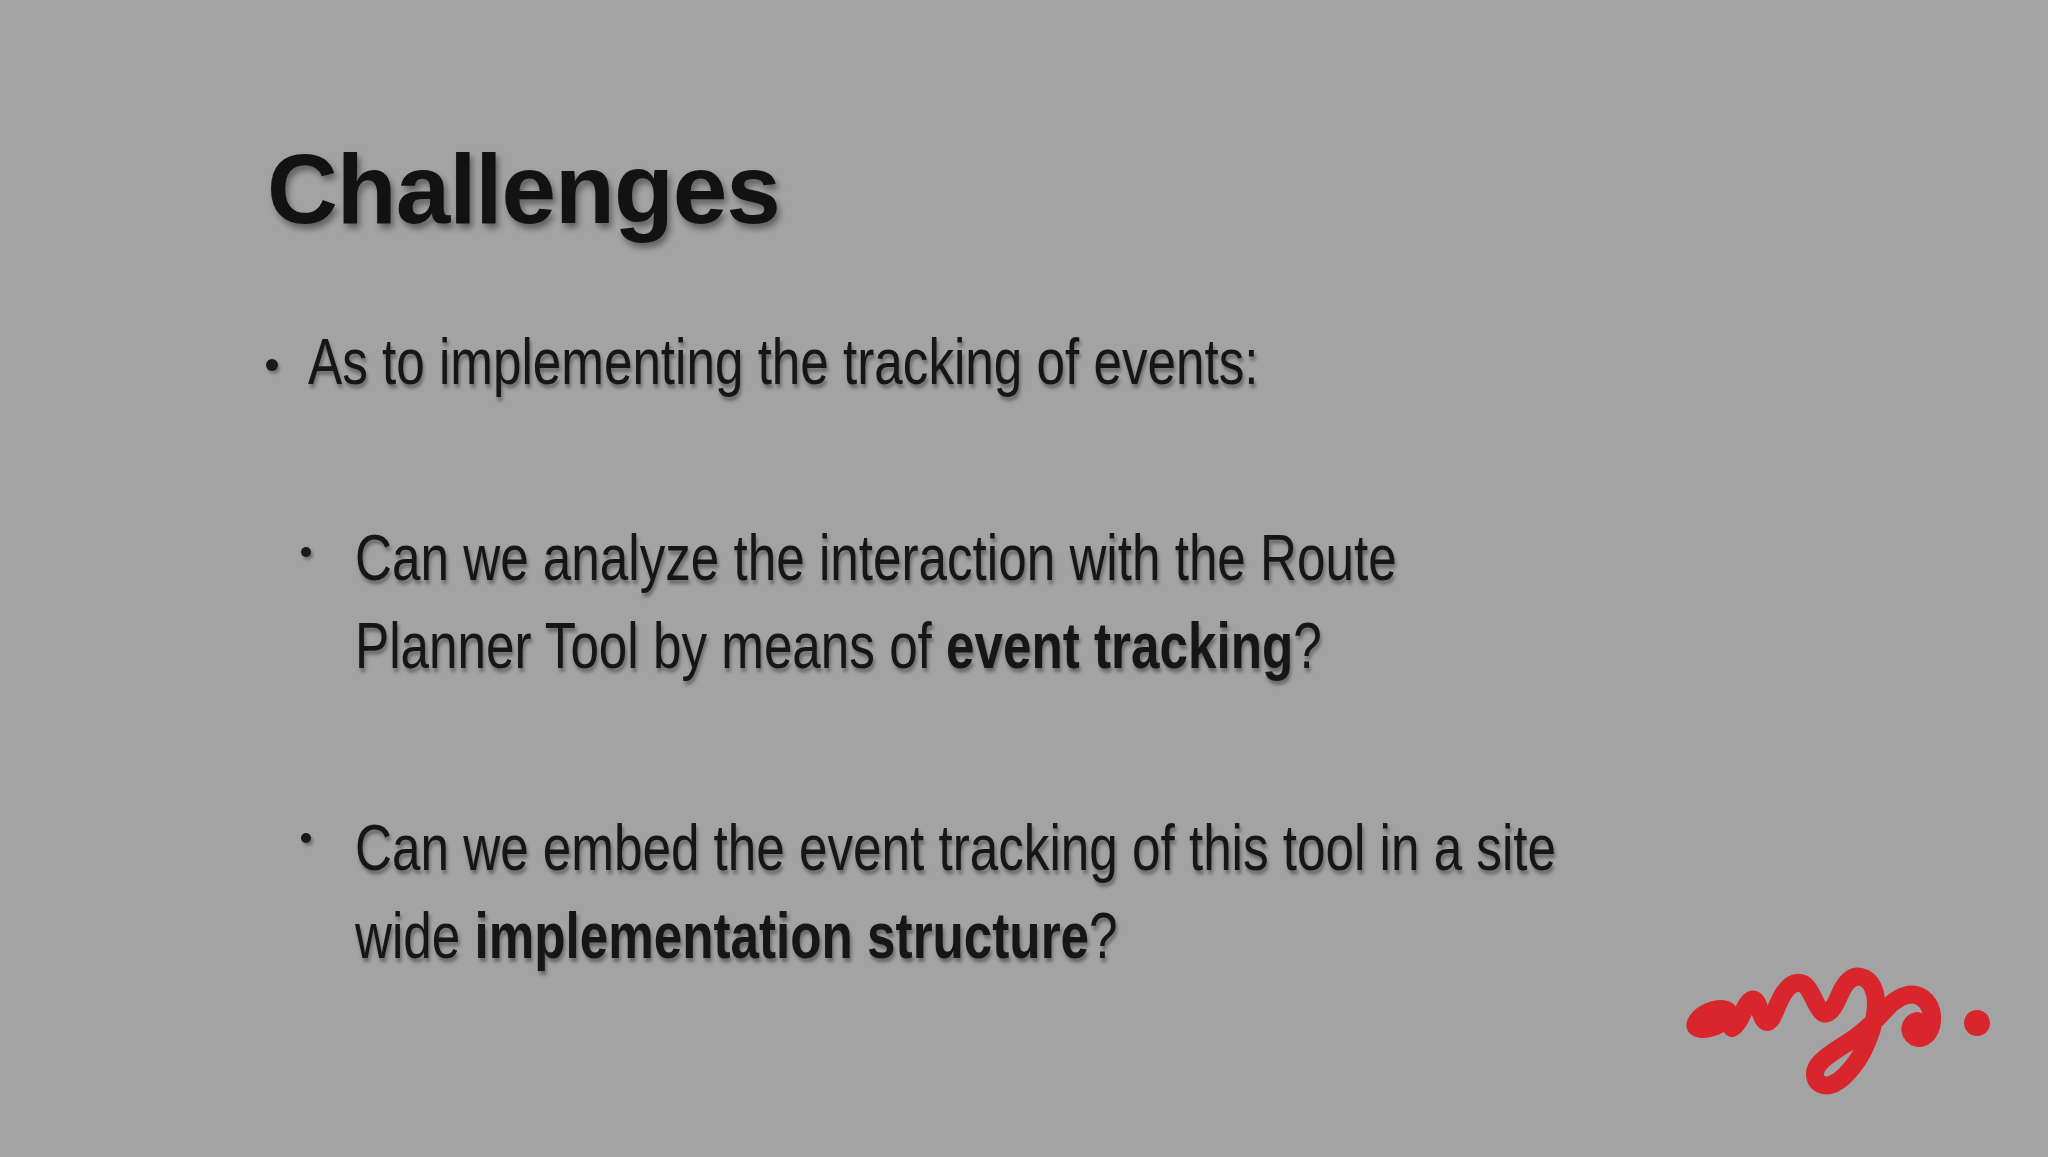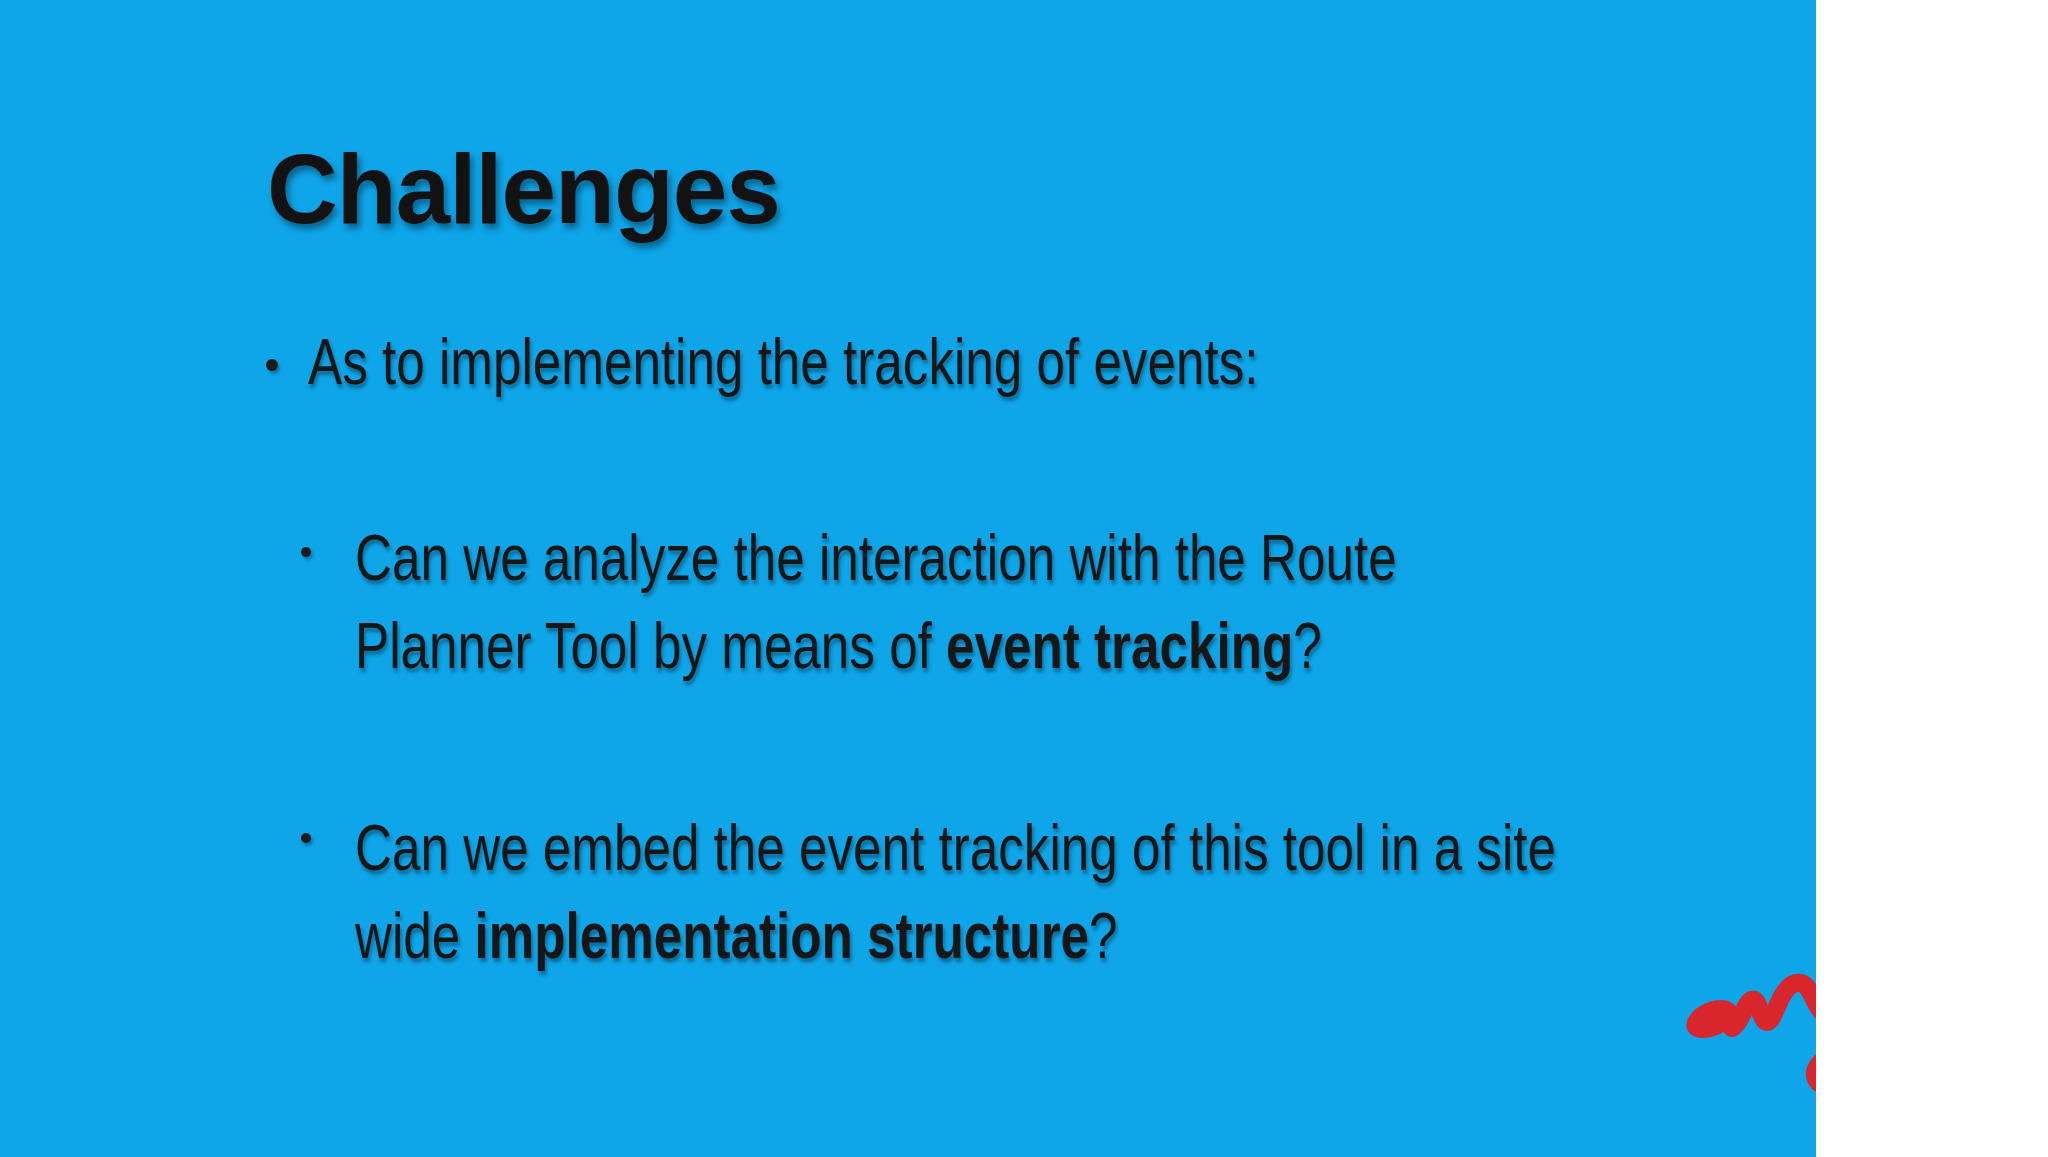--- a/index.html
+++ b/index.html
@@ -2,23 +2,23 @@
 <html><head>
 <meta charset="utf-8">
 <style>
   html, body {
     margin: 0;
     padding: 0;
     background: #ffffff;
   }
   .slide {
     position: relative;
-    width: 1816px;
+    width: 2048px;
     height: 1157px;
-    background: #0ea5e9;
+    background: #a3a3a3;
     overflow: hidden;
     font-family: "Liberation Sans", sans-serif;
     color: #141414;
   }
   .title {
     position: absolute;
     left: 267px;
     top: 140px;
     margin: 0;
     font-size: 98px;

